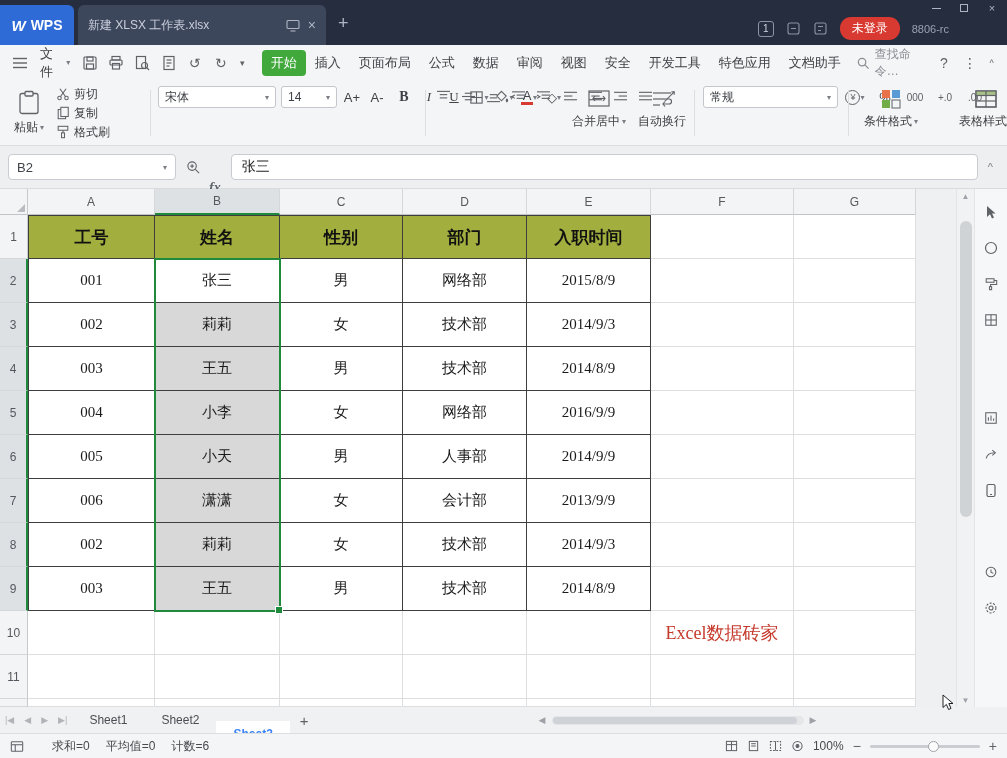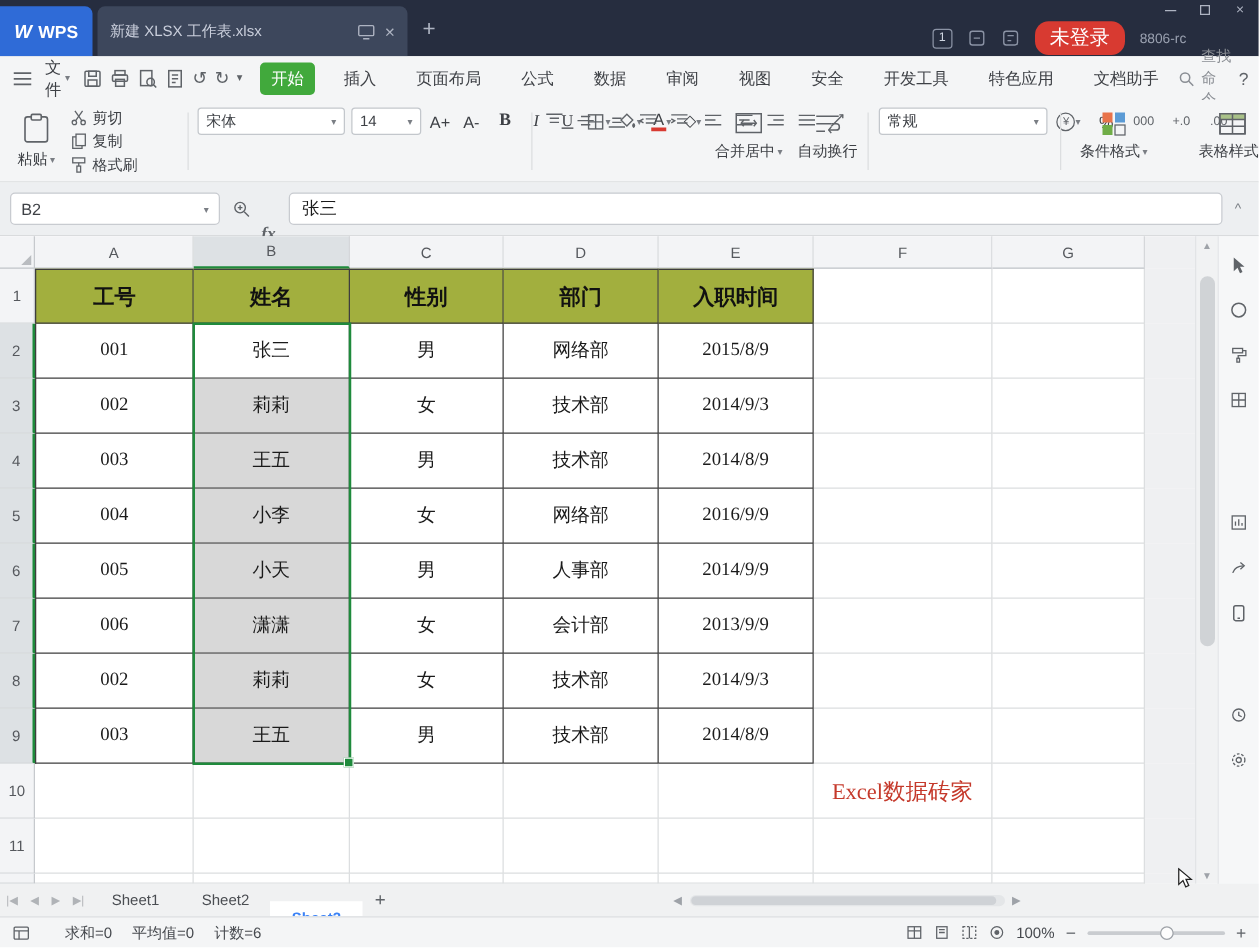--- a/index.html
+++ b/index.html
@@ -11,34 +11,34 @@
 
 .titlebar{position:absolute;left:0;top:0;width:1007px;height:45px;background:#262d3f;}
 .wps-tab{position:absolute;left:0;top:5px;width:74px;height:40px;background:#2f6bd7;border-radius:0 6px 0 0;display:flex;align-items:center;justify-content:center;gap:5px;color:#fff;font-weight:bold;font-size:14px;cursor:default;}
 .wps-w{font-style:italic;font-size:15px;}
 .doc-tab{position:absolute;left:78px;top:5px;width:248px;height:40px;background:#3d475c;border-radius:6px 6px 0 0;display:flex;align-items:center;gap:8px;padding:0 10px;color:#c9cedb;font-size:12px;}
 .doc-tab-label{white-space:nowrap;overflow:hidden;text-overflow:ellipsis;flex:1;}
 .tab-close{color:#aeb4c2;font-size:14px;cursor:pointer;}
 .newtab{position:absolute;left:338px;top:14px;color:#aeb4c2;font-size:18px;line-height:18px;cursor:pointer;}
 .tb-right{position:absolute;right:58px;top:17px;display:flex;align-items:center;gap:12px;}
 .badge1{min-width:16px;height:16px;border:1px solid #8b93a5;border-radius:3px;color:#cfd5e1;font-size:10px;display:inline-flex;align-items:center;justify-content:center;padding:0 2px;}
-.login{background:#d83a31;color:#fff;font-size:16px;padding:3px 12px;border-radius:11px;cursor:pointer;}
+.login{background:#d83a31;color:#fff;font-size:12px;padding:3px 12px;border-radius:11px;cursor:pointer;}
 .ver{color:#9aa1b0;font-size:11px;}
 .wincontrols{position:absolute;right:8px;top:2px;display:flex;gap:14px;align-items:center;color:#aeb4c2;}
 .wc{width:14px;height:12px;display:inline-flex;align-items:center;justify-content:center;font-size:11px;cursor:pointer;}
 .mini{width:9px;border-top:1px solid #aeb4c2;display:block;}
 .maxi{width:8px;height:8px;border:1px solid #aeb4c2;display:block;}
 
 
 .menubar{position:absolute;left:0;top:45px;width:1007px;height:35px;background:#f4f5f6;display:flex;align-items:center;gap:6px;padding:0 10px;}
 .hamb{width:18px;}
 .filebtn{display:flex;align-items:center;gap:3px;color:#3e4146;padding:0 4px;cursor:pointer;}
 .mico{color:#5f6368;width:22px;height:22px;display:inline-flex;align-items:center;justify-content:center;font-size:14px;cursor:pointer;}
 .mico.sm{width:12px;font-size:9px;}
-.mtabs{display:flex;align-items:center;gap:14px;margin-left:8px;}
+.mtabs{display:flex;align-items:center;gap:0;margin-left:8px;}
 .mtab{padding:4px 9px;color:#3e4146;font-size:13px;border-radius:4px;cursor:pointer;white-space:nowrap;}
 .mtab.active{background:#41a93c;color:#fff;}
 .msearch{margin-left:auto;display:flex;align-items:center;gap:5px;color:#8a8e94;font-size:12px;cursor:text;}
 .cr{font-size:8px;color:#7a7e84;}
 
 
 .ribbon{position:absolute;left:0;top:80px;width:1007px;height:66px;background:#f4f5f6;border-bottom:1px solid #dcdee0;}
 .vsep{position:absolute;top:10px;width:1px;height:46px;background:#dcdee0;}
 .g{position:absolute;top:6px;display:flex;}
 .bigbtn{display:flex;flex-direction:column;align-items:center;justify-content:center;gap:3px;color:#3e4146;font-size:12px;cursor:pointer;padding:2px 6px;}

